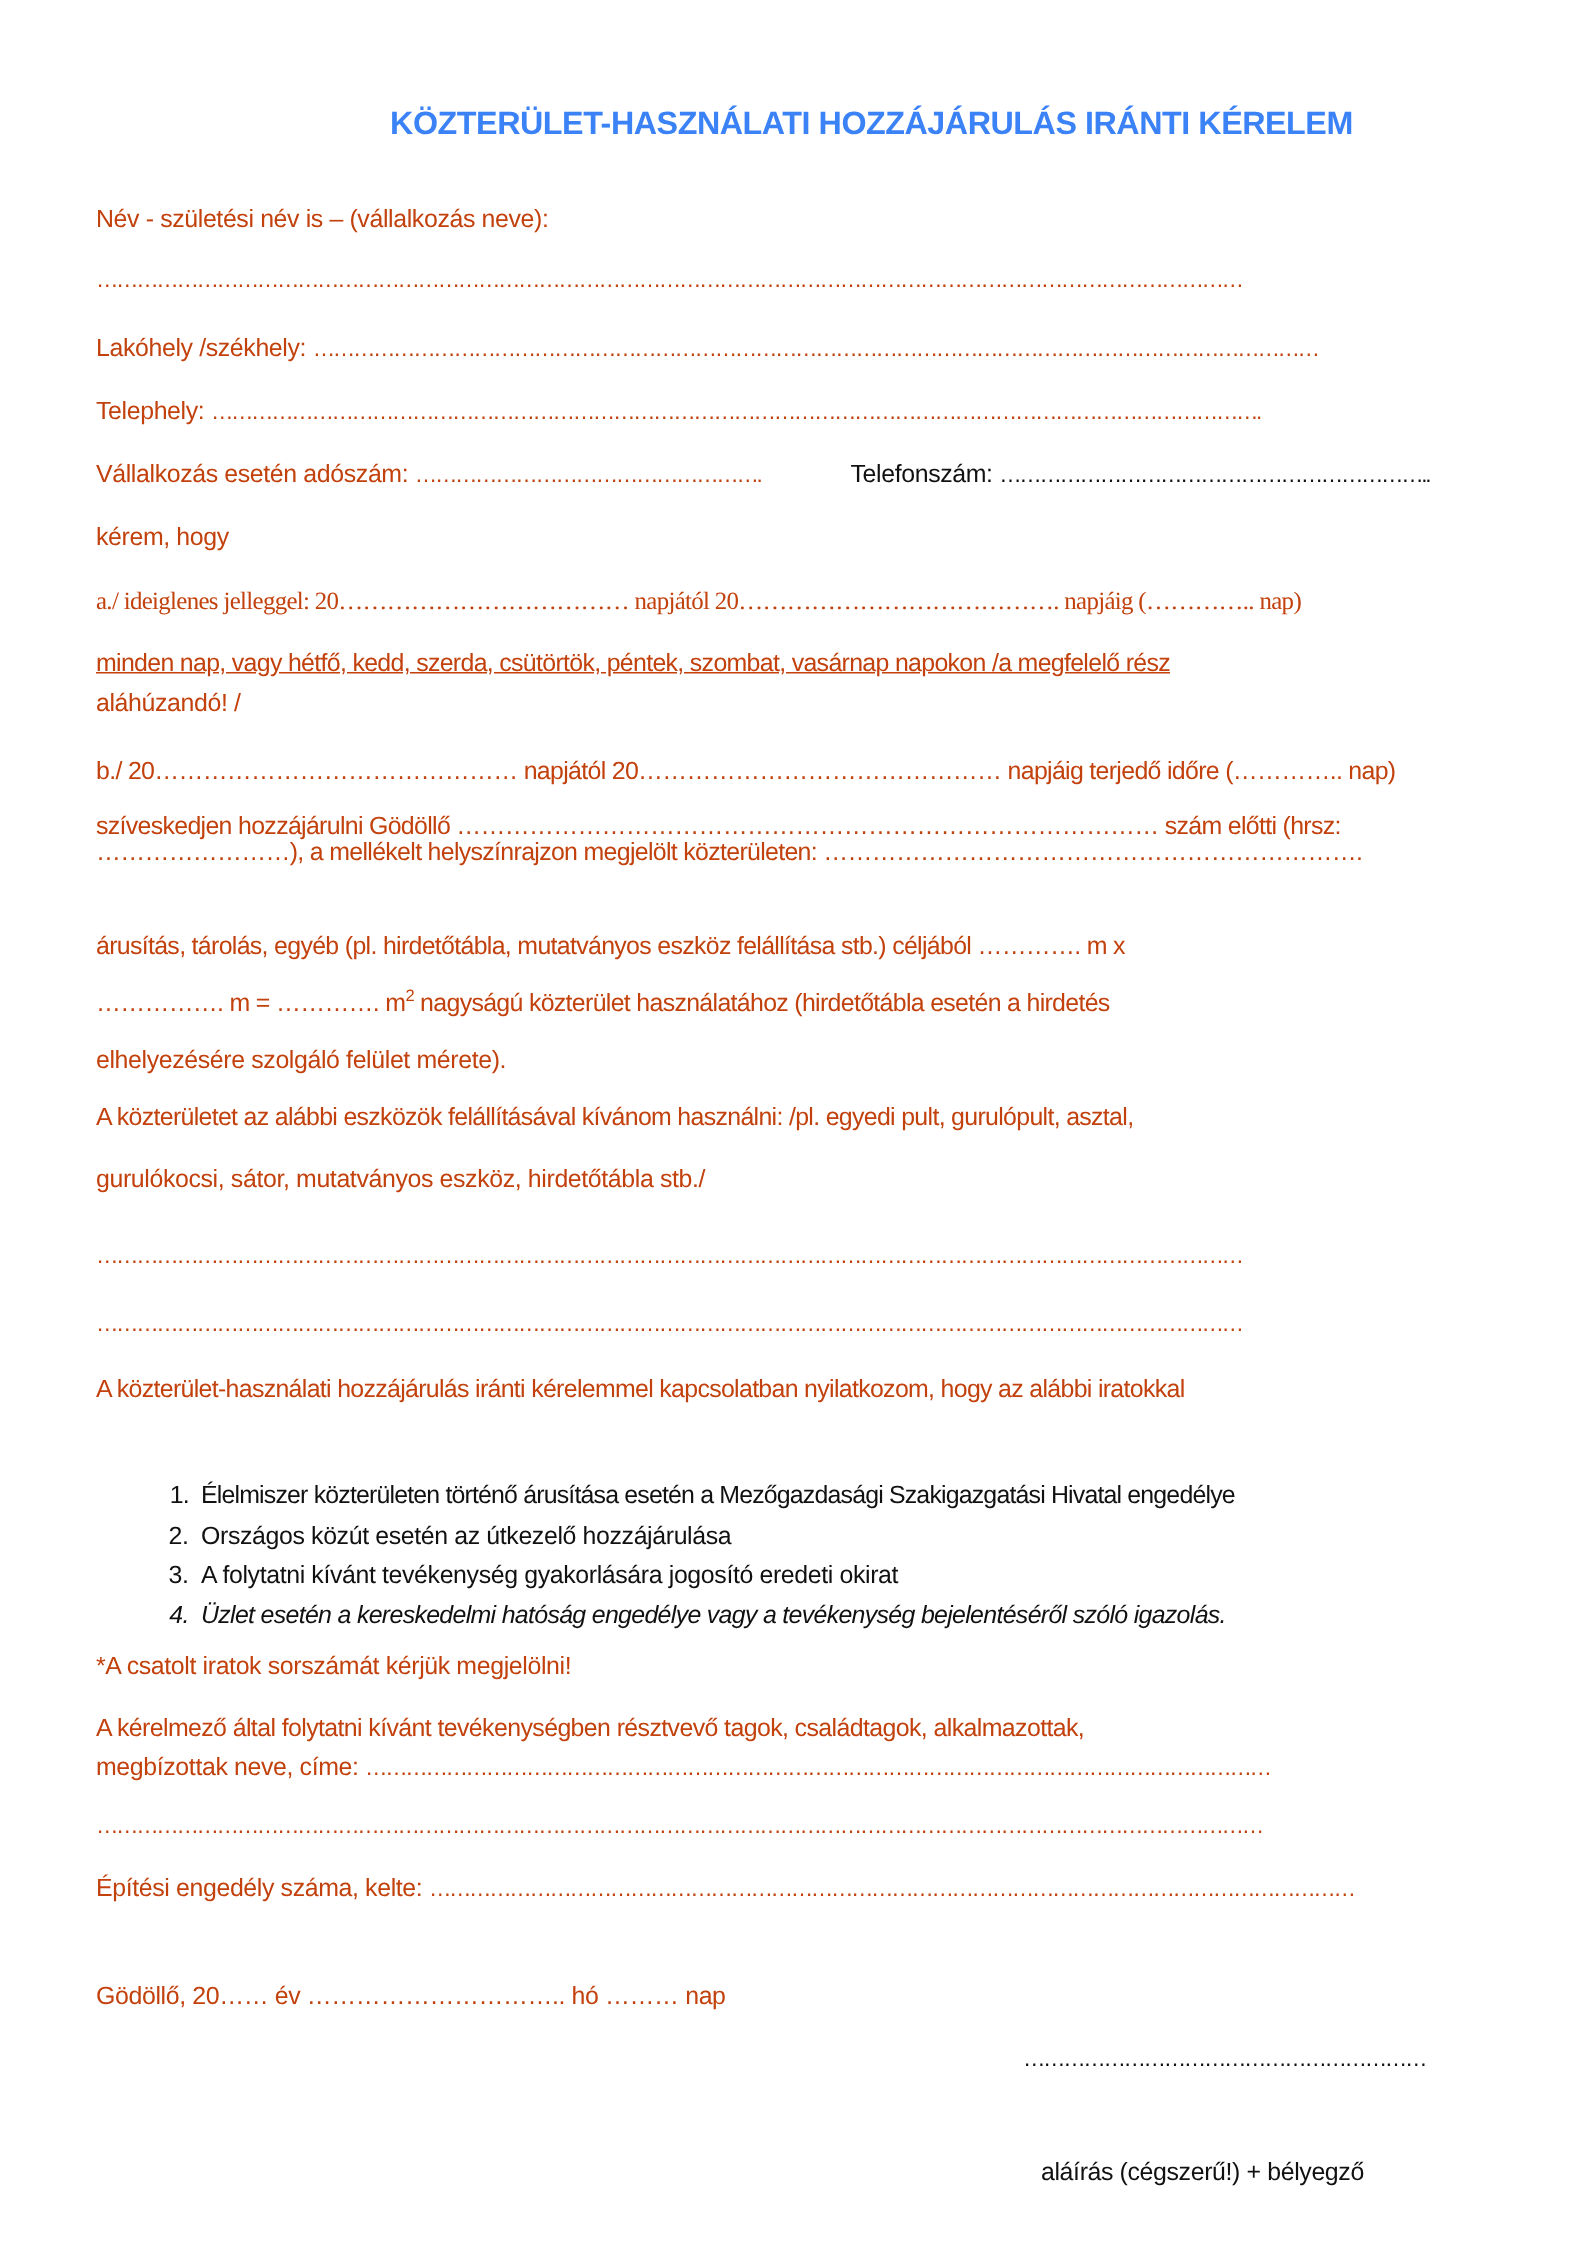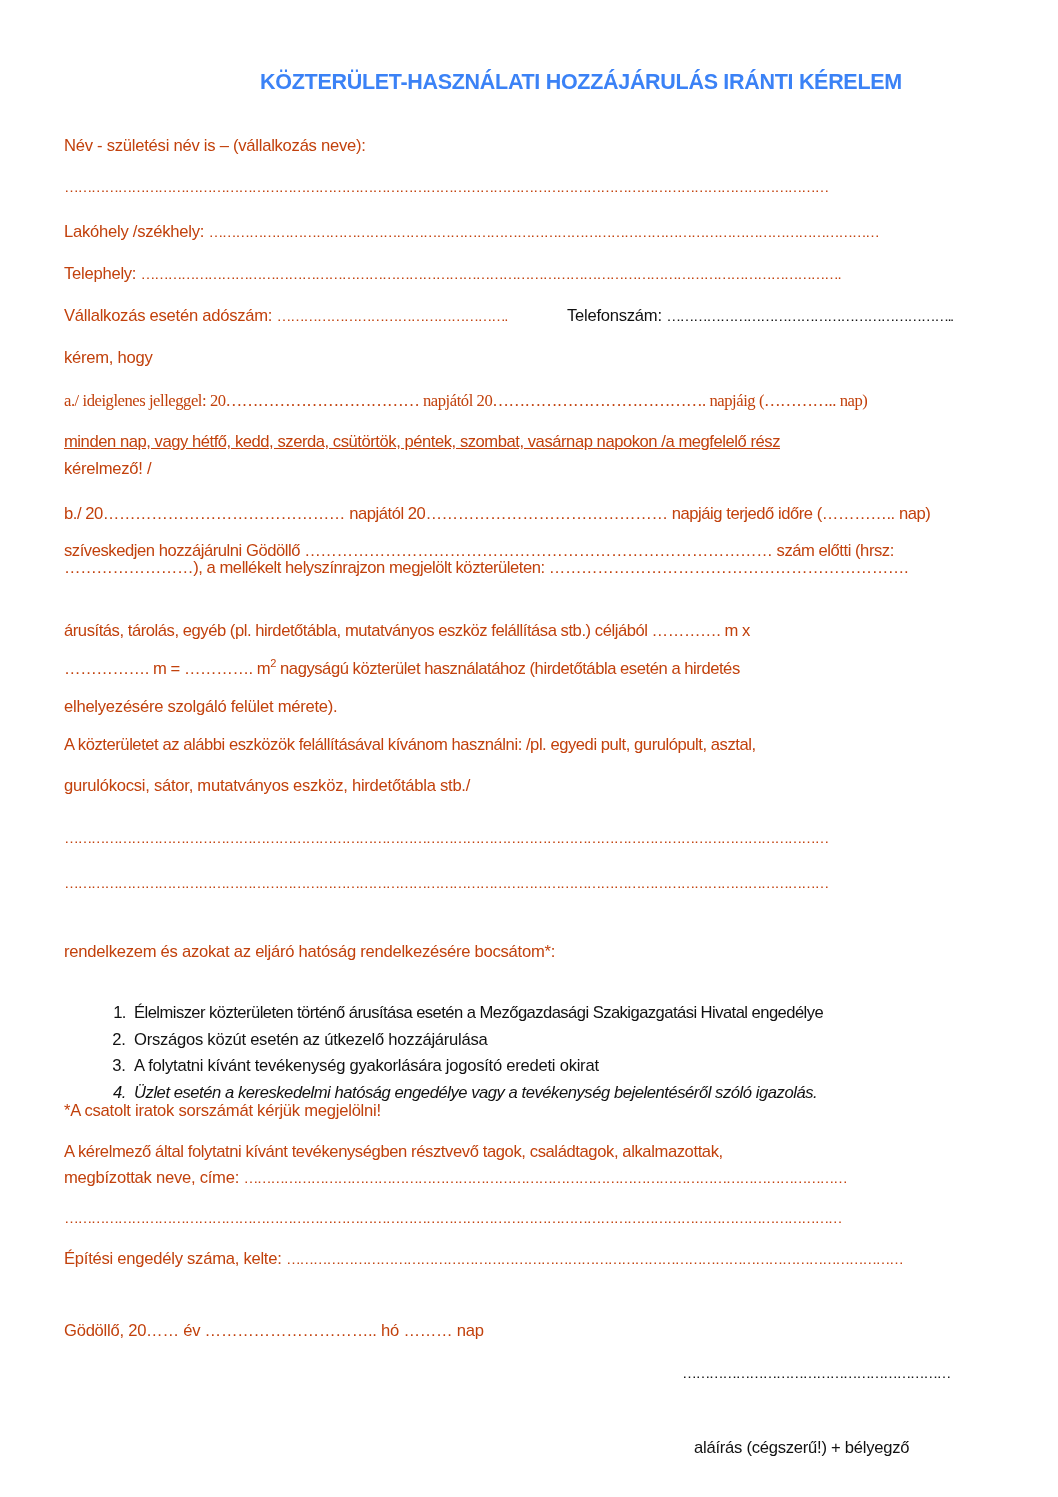--- a/index.html
+++ b/index.html
@@ -43,41 +43,41 @@
   </div>
   <div class="right" style="top:306px; left:567px;">
     <span>Telefonszám:</span>
     <span class="dots" style="font-size:15px; letter-spacing:-1.6px;">………………………………………………………..</span>
   </div>
 
   <div class="line" style="top:348px">kérem, hogy</div>
 
   <div class="line" style="top:391px; letter-spacing:-0.45px;font-family:Liberation Serif, serif;">a./ ideiglenes jelleggel: 20……………………………… napjától 20…………………………………. napjáig (………….. nap)</div>
   <div class="line" style="top:432px; letter-spacing:-0.45px;text-decoration:underline;">minden nap, vagy hétfő, kedd, szerda, csütörtök, péntek, szombat, vasárnap napokon /a megfelelő rész</div>
-  <div class="line" style="top:459px">kérelmező! /</div>
+  <div class="line" style="top:459px">aláhúzandó! /</div>
 
   <div class="line" style="top:504px; letter-spacing:-0.45px;">b./ 20……………………………………… napjától 20……………………………………… napjáig terjedő időre (………….. nap)</div>
 
   <div class="line" style="top:541px; letter-spacing:-0.45px;">szíveskedjen hozzájárulni Gödöllő …………………………………………………………………………… szám előtti (hrsz:</div>
   <div class="line" style="top:558px; letter-spacing:-0.45px;">……………………), a mellékelt helyszínrajzon megjelölt közterületen: ………………………………………………………….</div>
   <div class="line" style="top:621px; letter-spacing:-0.45px;">árusítás, tárolás, egyéb (pl. hirdetőtábla, mutatványos eszköz felállítása stb.) céljából …………. m x</div>
   <div class="line" style="top:659px; letter-spacing:-0.45px;">
     <span>……………. m = …………. m</span><sup>2</sup><span> nagyságú közterület használatához (hirdetőtábla esetén a hirdetés</span>
   </div>
   <div class="line" style="top:697px">elhelyezésére szolgáló felület mérete).</div>
 
   <div class="line" style="top:735px; letter-spacing:-0.45px;">A közterületet az alábbi eszközök felállításával kívánom használni: /pl. egyedi pult, gurulópult, asztal,</div>
   <div class="line" style="top:776px">gurulókocsi, sátor, mutatványos eszköz, hirdetőtábla stb./</div>
   <div class="line dots" style="top:829px; font-size:15px; letter-spacing:-1.6px;">………………………………………………………………………………………………………………………………………………………</div>
   <div class="line dots" style="top:874px; font-size:15px; letter-spacing:-1.6px;">………………………………………………………………………………………………………………………………………………………</div>
 
-  <div class="line" style="top:942px">rendelkezem és azokat az eljáró hatóság rendelkezésére bocsátom*:</div>
+  <div class="line" style="top:916px; letter-spacing:-0.45px;">A közterület-használati hozzájárulás iránti kérelemmel kapcsolatban nyilatkozom, hogy az alábbi iratokkal</div>
 
   <ol class="docs">
-    <li style="letter-spacing:-0.55px;margin-top:16px;">Élelmiszer közterületen történő árusítása esetén a Mezőgazdasági Szakigazgatási Hivatal engedélye</li>
+    <li style="letter-spacing:-0.55px;">Élelmiszer közterületen történő árusítása esetén a Mezőgazdasági Szakigazgatási Hivatal engedélye</li>
     <li>Országos közút esetén az útkezelő hozzájárulása</li>
     <li>A folytatni kívánt tevékenység gyakorlására jogosító eredeti okirat</li>
     <li style="letter-spacing:-0.45px;font-style:italic;">Üzlet esetén a kereskedelmi hatóság engedélye vagy a tevékenység bejelentéséről szóló igazolás.</li>
   </ol>
 
   <div class="line" style="top:1142px; letter-spacing:-0.4px;">A kérelmező által folytatni kívánt tevékenységben résztvevő tagok, családtagok, alkalmazottak,</div>
 
   <div class="line" style="top:1101px">*A csatolt iratok sorszámát kérjük megjelölni!</div>
   <div class="line" style="top:1168px">
     <span>megbízottak neve, címe:</span>

